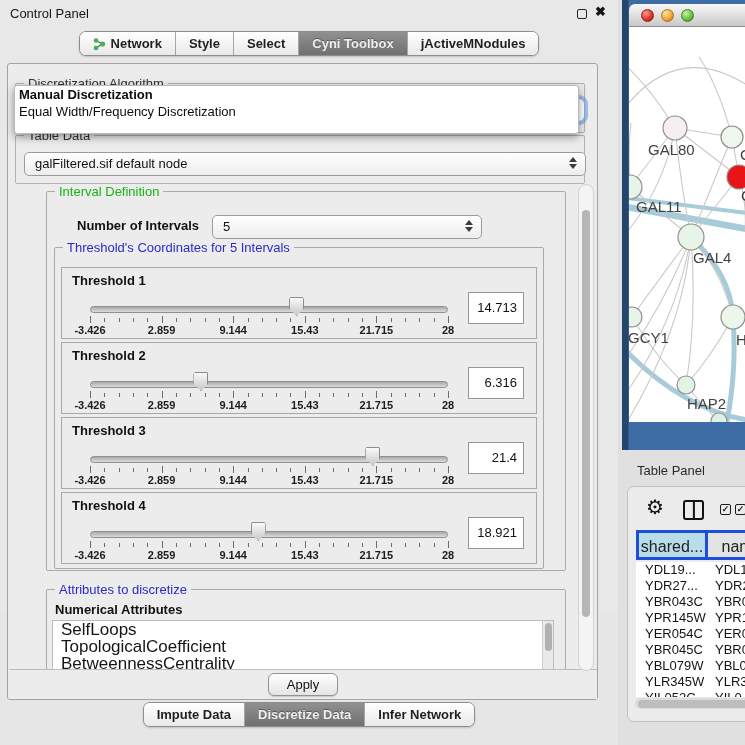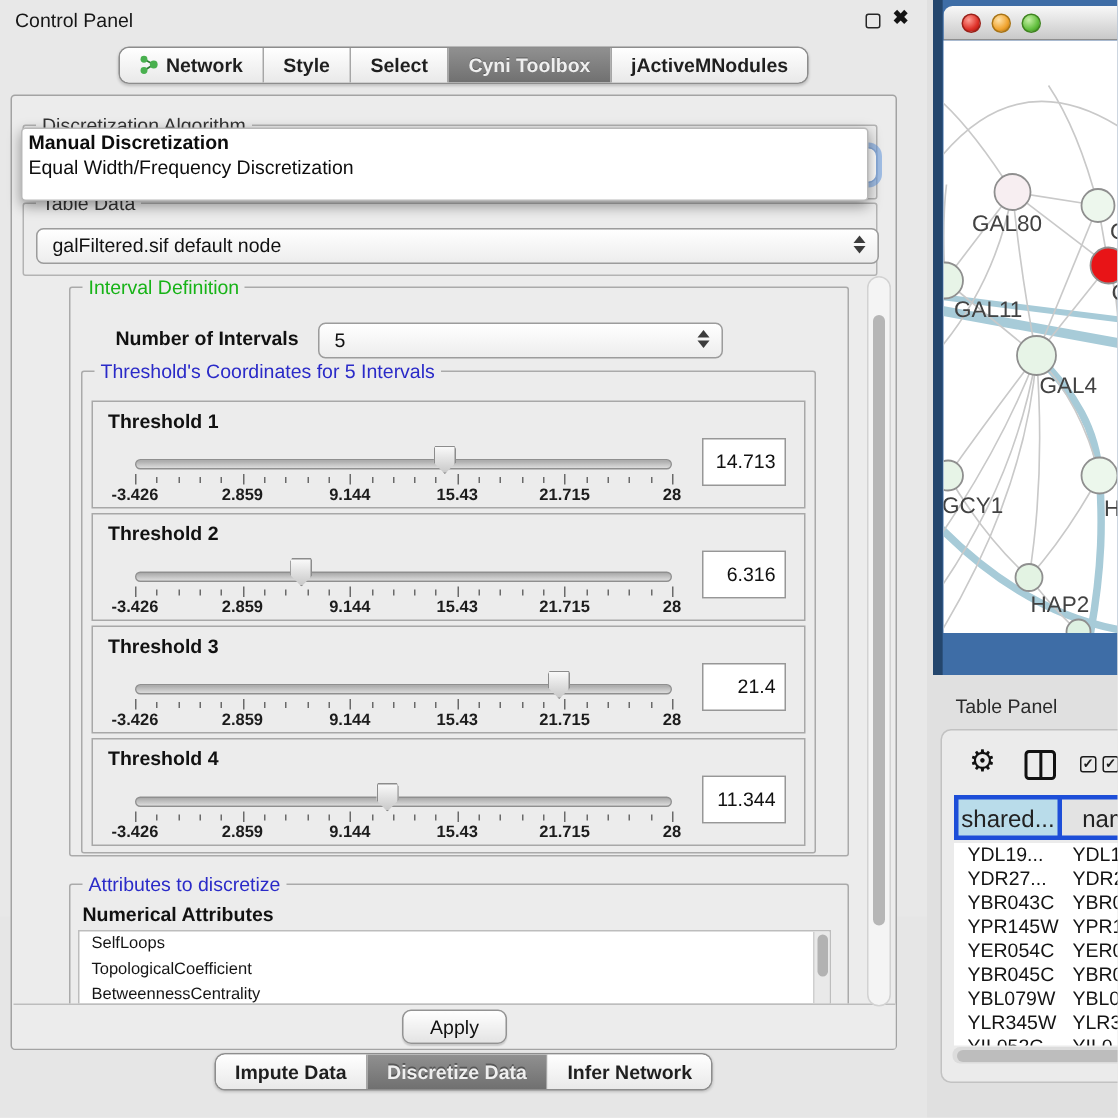--- a/index.html
+++ b/index.html
@@ -8,21 +8,21 @@
 
   
   #left-panel { position:absolute; left:0; top:0; width:618px; height:611px; background:#e8e8e8; }
   .titlebar { position:absolute; left:0; top:0; width:618px; height:26px; }
   .titlebar .title { position:absolute; left:10px; top:6px; font-size:13px; color:#161616; }
   .float-btn { position:absolute; left:577px; top:9px; width:10px; height:10px; border:1.6px solid #262626; border-radius:2px; }
   .close-btn { position:absolute; left:595px; top:4px; font-size:13px; font-weight:900; color:#141414; }
 
   .seg-row { position:absolute; left:0; width:618px; display:flex; justify-content:center; }
   .seg { display:inline-flex; border:1px solid #8d8d8d; border-radius:7px; overflow:hidden; background:#fff; box-shadow:0 1px 2px rgba(0,0,0,.18); }
-  .seg-item { padding:4px 13px; font-size:13px; font-weight:700; color:#1f1f1f; background:linear-gradient(#ffffff,#e9e9e9); border-right:1px solid #a6a6a6; display:flex; align-items:flex-start; gap:5px; white-space:nowrap; }
+  .seg-item { padding:4px 13px; font-size:13px; font-weight:700; color:#1f1f1f; background:linear-gradient(#ffffff,#e9e9e9); border-right:1px solid #a6a6a6; display:flex; align-items:flex-end; gap:5px; white-space:nowrap; }
   .seg-item:last-child { border-right:none; }
   .seg-item.selected { background:linear-gradient(#909090,#707070); color:#efefef; text-shadow:0 -1px 0 rgba(0,0,0,.35); }
   #top-tabs { top:31px; }
   #bottom-tabs { top:702px; }
 
   .content-panel { position:absolute; left:7px; top:63px; width:591px; height:637px; background:#ececec; border:1px solid #a3a3a3; border-radius:3px; }
 
   .groupbox { position:absolute; border:1px solid #b3b3b3; border-radius:2px; }
   .groupbox > .gb-title { position:absolute; top:-8px; left:8px; background:#ececec; padding:0 4px; font-size:13px; white-space:nowrap; }
   .t-dark { color:#333; } .t-green { color:#17b317; } .t-blue { color:#2a2ac8; }
@@ -48,21 +48,21 @@
   .ticks { position:absolute; left:28px; top:48px; width:358px; height:9px; }
   .tick { position:absolute; top:2px; width:1px; height:4px; background:#6a6a6a; }
   .tick.major { top:0; height:7px; }
   .tick-labels { position:absolute; left:28px; top:56px; width:358px; height:13px; }
   .tick-label { position:absolute; width:60px; text-align:center; font-size:11px; font-weight:700; color:#1c1c1c; }
   .value-box { position:absolute; left:406px; top:24px; width:56px; height:32px; background:#fff; border:1px solid #979797; font-size:13px; line-height:30px; text-align:right; padding-right:6px; color:#111; }
 
   .bold-label { font-weight:700; font-size:13px; color:#111; }
 
   .list-box { position:absolute; background:#fff; border:1px solid #bdbdbd; overflow:hidden; }
-  .list-row { height:17px; line-height:17px; padding-left:8px; font-size:11px; color:#151515; white-space:nowrap; }
+  .list-row { height:17px; line-height:17px; padding-left:8px; font-size:17px; color:#151515; white-space:nowrap; }
   .list-scroll { position:absolute; right:0; top:0; bottom:0; width:11px; background:#e9e9e9; border-left:1px solid #cfcfcf; }
   .list-scroll .lthumb { position:absolute; left:1.5px; top:2px; width:7px; height:28px; background:#b2b2b2; border-radius:4px; }
 
   .v-scrollbar { position:absolute; left:570px; top:120px; width:16px; height:487px; background:#f4f4f4; border:1px solid #d2d2d2; border-radius:8px; }
   .v-scrollbar .vthumb { position:absolute; left:3px; top:25px; width:8px; height:407px; background:#b6b6b6; border-radius:4px; }
 
   .apply-strip { position:absolute; left:1px; top:605px; width:588px; height:30px; background:#ececec; border-top:1px solid #bdbdbd; display:flex; justify-content:center; }
   .apply-btn { margin-top:3px; height:23px; padding:0 18px; background:linear-gradient(#ffffff,#e4e4e4); border:1px solid #939393; border-radius:6px; font-size:13px; color:#111; box-shadow:0 1px 1px rgba(0,0,0,.15); }
 
   
@@ -333,21 +333,21 @@
               <div class="tick major" style="left: 358px;"></div>
             </div>
           <div class="tick-labels">
               <div class="tick-label" style="left: -30px;">-3.426</div>
               <div class="tick-label" style="left: 41.6px;">2.859</div>
               <div class="tick-label" style="left: 113.2px;">9.144</div>
               <div class="tick-label" style="left: 184.8px;">15.43</div>
               <div class="tick-label" style="left: 256.4px;">21.715</div>
               <div class="tick-label" style="left: 328px;">28</div>
             </div>
-          <div class="value-box">11.344</div>
+          <div class="value-box">18.921</div>
         </div>
       </div>
     </div>
 
     <div class="groupbox" style="left:38px; top:525px; width:520px; height:108px; border-color:#aaa;">
       <span class="gb-title t-blue">Attributes to discretize</span>
       <span class="bold-label" style="position:absolute; left:8px; top:12px;">Numerical Attributes</span>
       <div class="list-box" style="left:5px; top:30px; width:502px; height:50px;">
         <div class="list-inner">
             <div class="list-row">SelfLoops</div>

